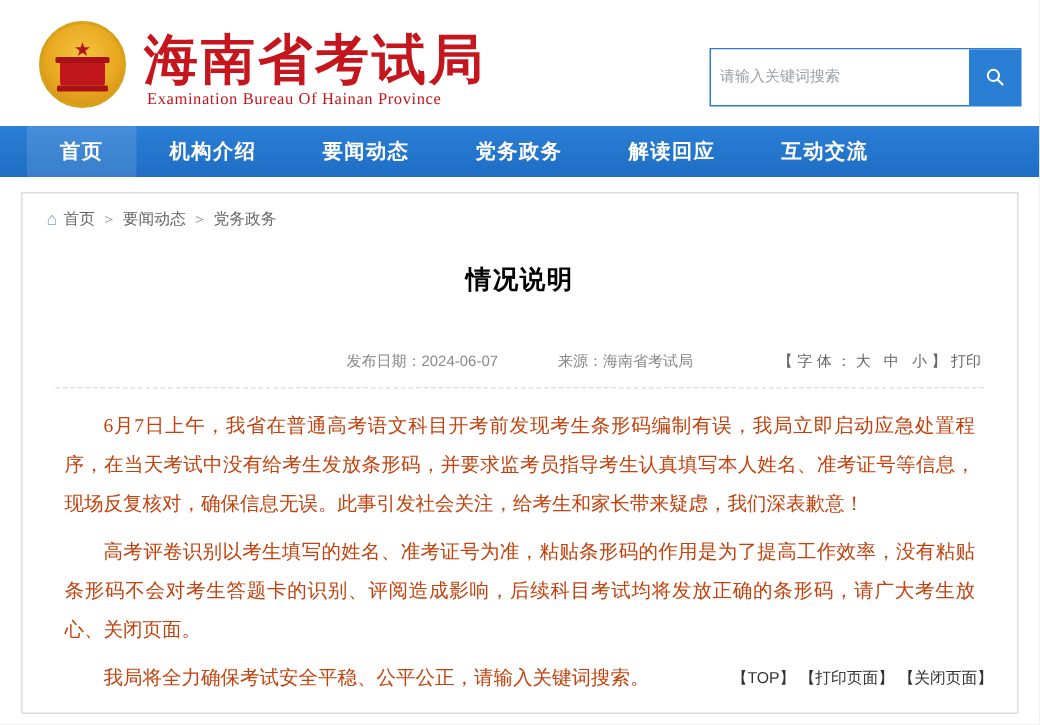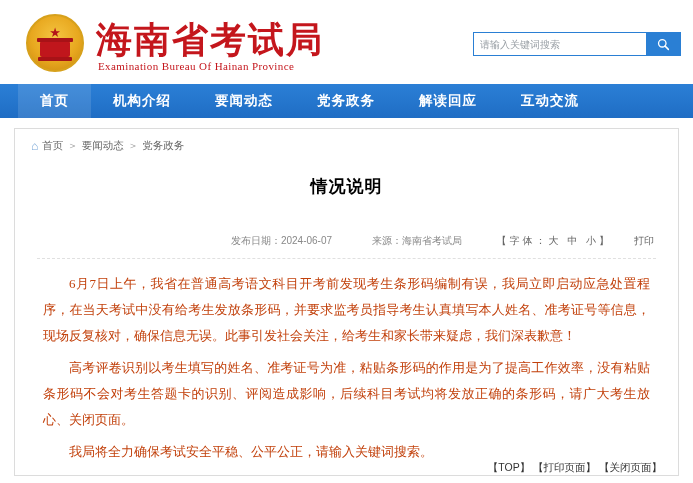--- a/index.html
+++ b/index.html
@@ -98,21 +98,21 @@
     font-size: 11px;
     color: #c4161c;
     letter-spacing: 0.4px;
     white-space: nowrap;
   }
 
   
   .searchbox {
     position: absolute;
     right: 12px; top: 32px;
-    width: 208px; height: 24px;
+    width: 208px; height: 39px;
     border: 1px solid #2a7fd4;
     display: flex;
     background: #fff;
   }
   .searchbox input {
     flex: 1;
     border: none;
     outline: none;
     padding: 0 6px;
     font-size: 10px;
@@ -195,21 +195,20 @@
     font-size: 10px;
     color: #888;
     position: relative;
     padding: 0 24px;
   }
   .meta-row .meta-item { white-space: nowrap; }
   .meta-right {
     position: absolute;
     right: 24px;
     display: flex;
-    gap: 22px;
     align-items: center;
     color: #666;
   }
   .meta-right .fontsizes { white-space: nowrap; letter-spacing: 3px; }
   .meta-right .print { cursor: pointer; white-space: nowrap; }
 
   .divider {
     margin: 10px 22px 0 22px;
     border-top: 1px dashed #e0e0e0;
     height: 0;
@@ -232,21 +231,21 @@
     padding-right: 34px;
     font-family: "Liberation Serif", serif;
     font-size: 13px;
     color: #222;
     margin-top: 12px;
     line-height: 2.1;
   }
 
   .footer-links {
     position: absolute;
-    right: 16px; bottom: 0;
+    right: 16px; bottom: 16px;
     font-size: 10.5px;
     color: #333;
   }
   .footer-links span { cursor: pointer; }
   .footer-links .bk { color: #333; }
 </style>
 </head>
 <body>
 
 <div id="page">

